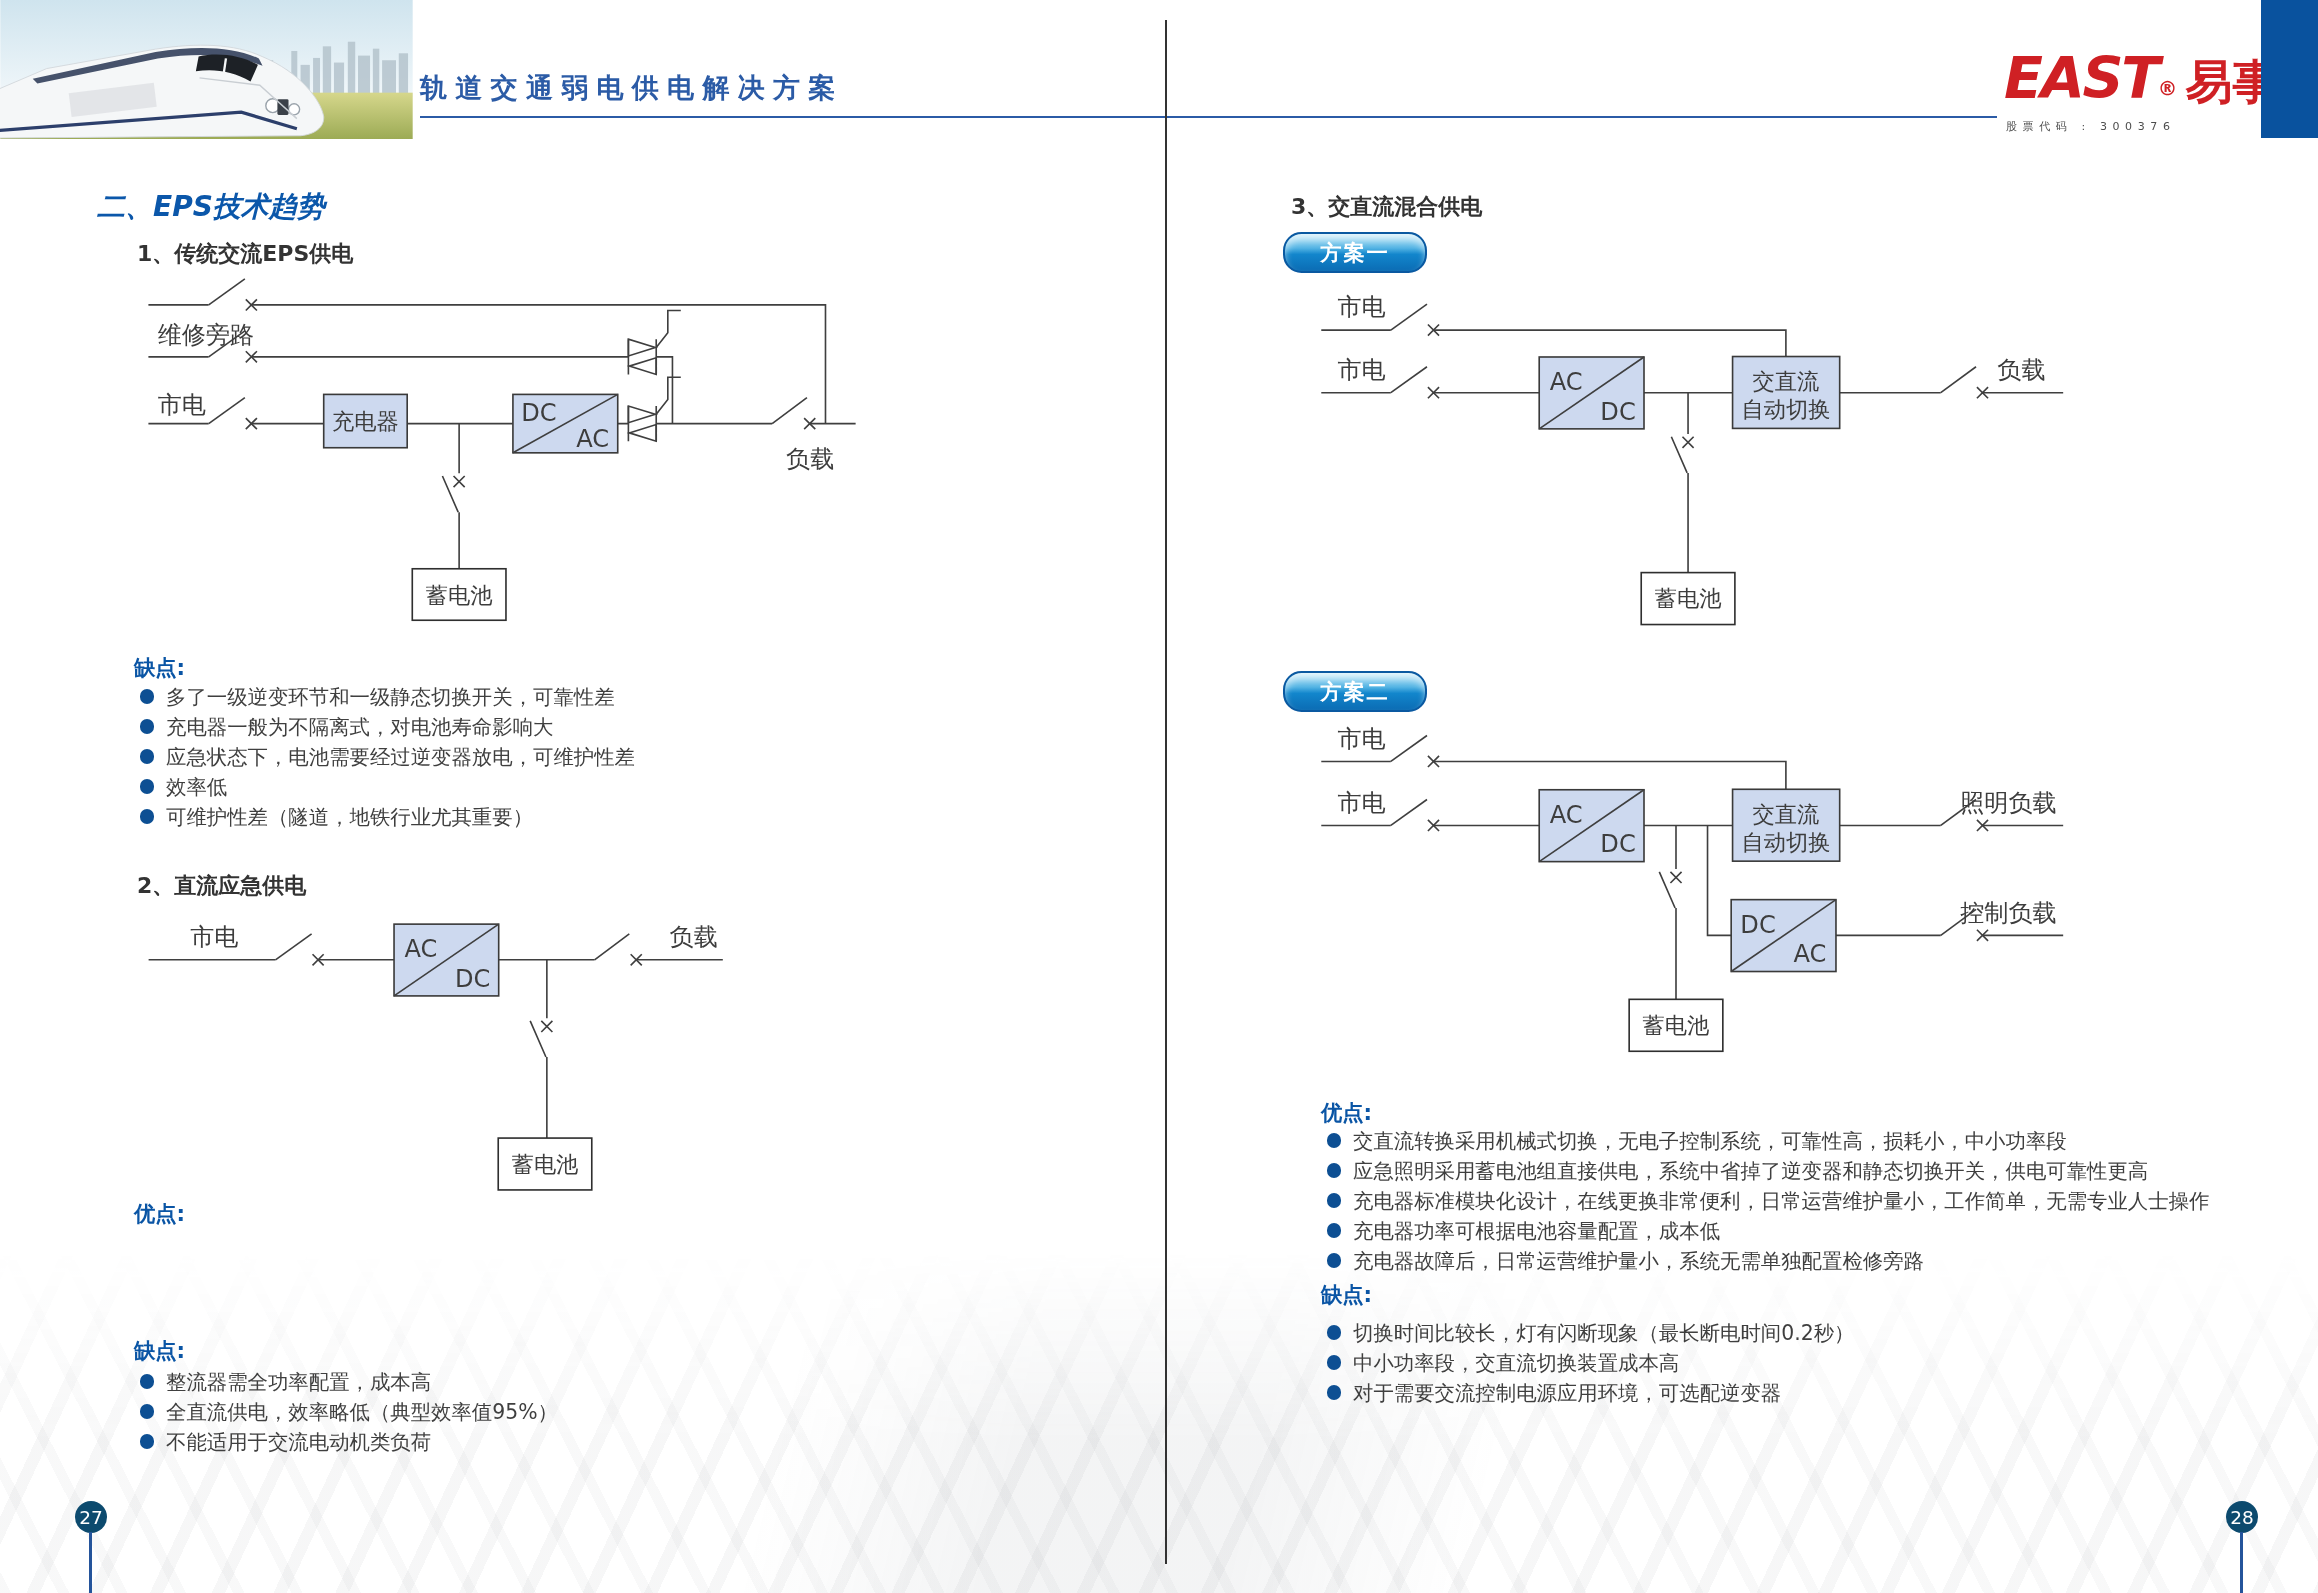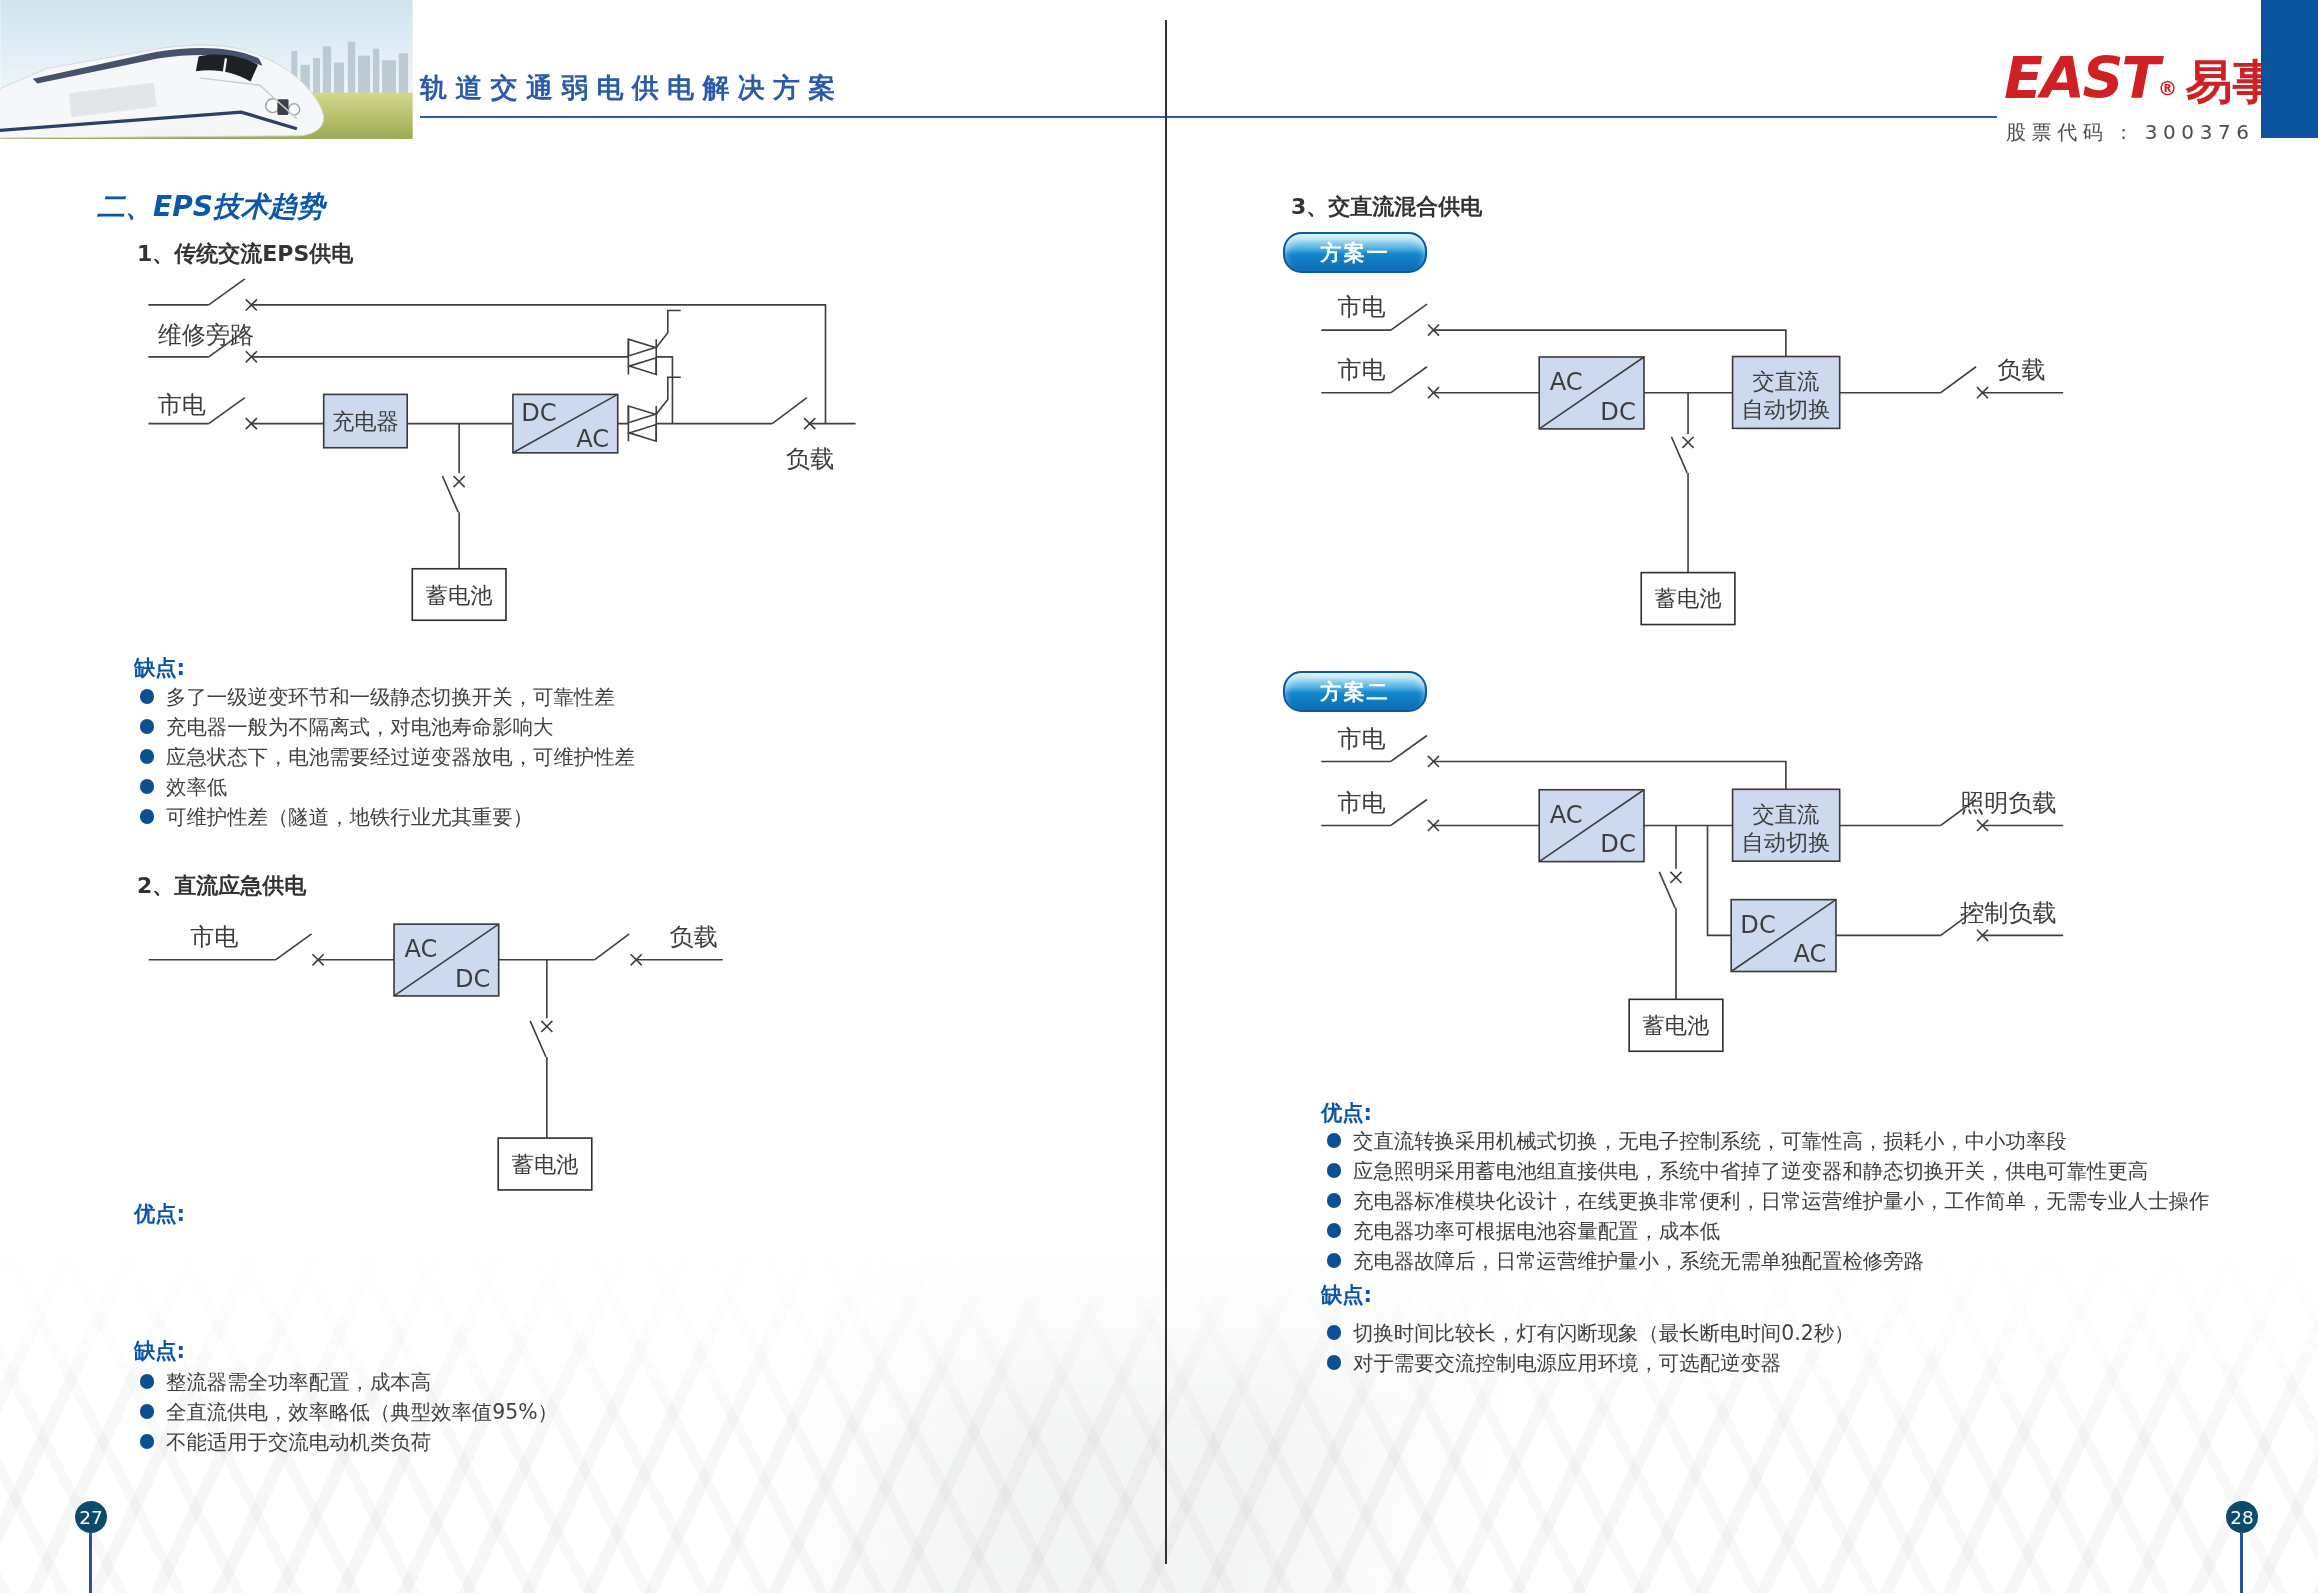--- a/index.html
+++ b/index.html
@@ -18,21 +18,21 @@
 
   
   .photo{position:absolute;left:0;top:0;width:413px;height:139px;}
   .header-title{position:absolute;left:420px;top:70px;font-size:27px;font-weight:bold;
                 color:#2b5ba6;letter-spacing:8.3px;white-space:nowrap;}
   .header-rule{position:absolute;left:420px;top:116px;width:1577px;height:1.9px;background:#2b5ba6;}
   .logo{position:absolute;left:2004px;top:45px;white-space:nowrap;}
   .logo .east{font-size:57px;font-weight:900;font-style:italic;color:#cf2024;letter-spacing:-2.3px;}
   .logo .reg{font-size:19.5px;color:#cf2024;vertical-align:super;font-style:normal;font-weight:bold;}
   .logo .cn{font-size:47px;font-weight:bold;color:#cf2024;margin-left:8.3px;font-style:normal;}
-  .stock{position:absolute;left:2006px;top:119px;font-size:20px;letter-spacing:5.6px;color:#4d4d4d;white-space:nowrap;}
+  .stock{position:absolute;left:2006px;top:119px;font-size:11px;letter-spacing:5.6px;color:#4d4d4d;white-space:nowrap;}
   .corner-block{position:absolute;left:2261px;top:0;width:72px;height:138px;background:#09529e;}
   .divider{position:absolute;left:1165px;top:19.5px;width:1.9px;height:1544px;background:#323232;}
 
   
   .sec-title{position:absolute;font-size:28px;font-weight:bold;color:#0b57aa;white-space:nowrap;font-style:italic;}
   .sub-title{position:absolute;font-size:22px;font-weight:bold;color:#333333;white-space:nowrap;}
   .list-head{position:absolute;font-size:21.3px;font-weight:bold;color:#0a55a5;white-space:nowrap;}
   ul.blist{position:absolute;list-style:none;margin:0;padding:0;}
   ul.blist li{position:relative;padding-left:27px;font-size:20.4px;line-height:30px;
               color:#3f3f3f;white-space:nowrap;}
@@ -299,20 +299,21 @@
   <ul class="blist" style="left:1326px;top:1126px;">
     <li>交直流转换采用机械式切换，无电子控制系统，可靠性高，损耗小，中小功率段</li>
     <li>应急照明采用蓄电池组直接供电，系统中省掉了逆变器和静态切换开关，供电可靠性更高</li>
     <li>充电器标准模块化设计，在线更换非常便利，日常运营维护量小，工作简单，无需专业人士操作</li>
     <li>充电器功率可根据电池容量配置，成本低</li>
     <li>充电器故障后，日常运营维护量小，系统无需单独配置检修旁路</li>
   </ul>
   <div class="list-head" style="left:1321px;top:1280px;">缺点:</div>
   <ul class="blist" style="left:1326px;top:1318px;">
     <li>切换时间比较长，灯有闪断现象（最长断电时间0.2秒）</li>
+    <li>中小功率段，交直流切换装置成本高</li>
     <li>对于需要交流控制电源应用环境，可选配逆变器</li>
   </ul>
 
   <div class="pagenum" style="left:75px;top:1501px;">27</div>
   <div class="pageline" style="left:89px;top:1532px;height:62px;"></div>
   <div class="pagenum" style="left:2226px;top:1501px;">28</div>
   <div class="pageline" style="left:2240px;top:1532px;height:62px;"></div>
 
 </div>
 

